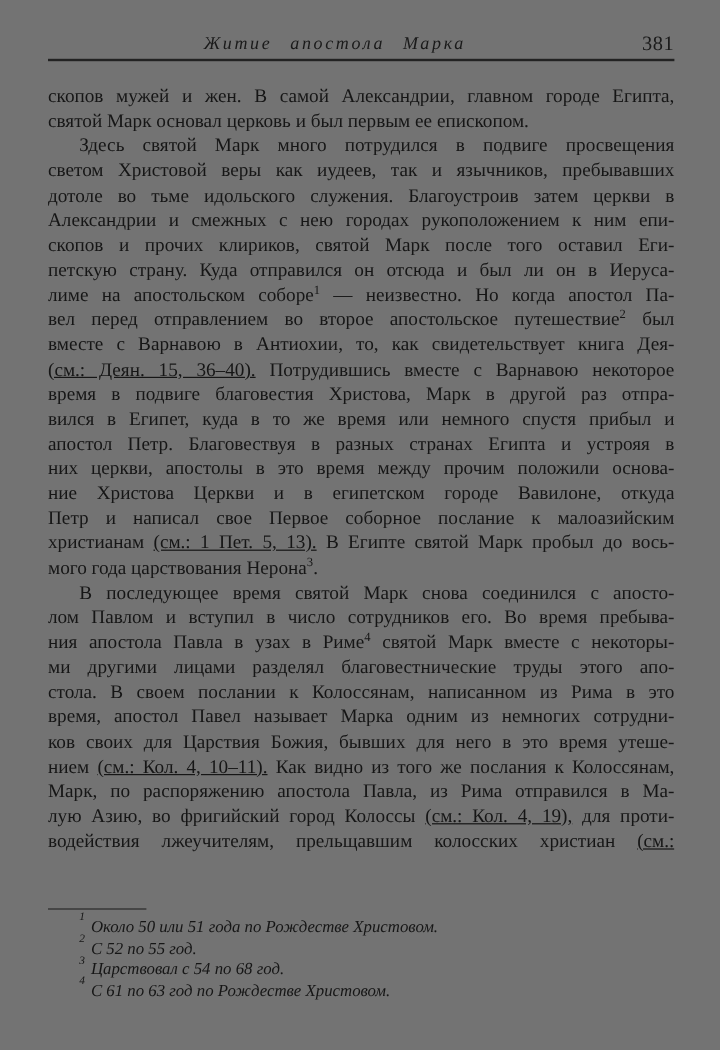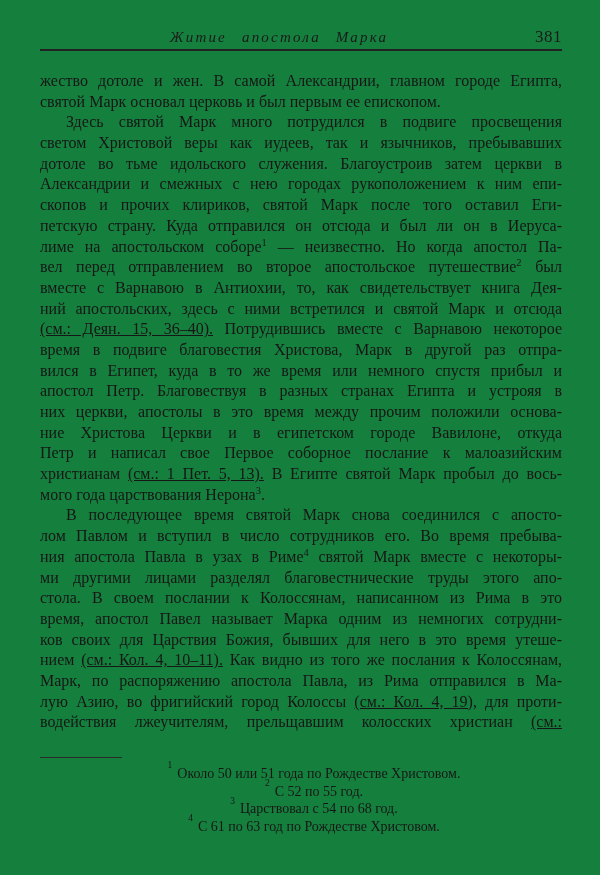--- a/index.html
+++ b/index.html
@@ -6,21 +6,21 @@
   body {
     width: 600px; height: 875px;
     background: #ffffff;
     font-family: "Liberation Serif", "DejaVu Serif", serif;
     color: #1a1a1a;
     -webkit-font-smoothing: antialiased;
   }
   .page {
     position: relative;
     width: 600px; height: 875px;
-    background: #15803d;
+    background: #737373;
     overflow: hidden;
   }
   
   .header {
     position: absolute;
     top: 0; left: 40px;
     width: 522px; height: 49px;
   }
   .header-title {
     position: absolute;
@@ -79,53 +79,52 @@
     width: 522px;
     font-size: 14px;
     line-height: 17.6px;
     color: #161616;
   }
   .fn-rule {
     width: 82px; height: 0;
     border-top: 1.5px solid #2a2a2a;
     margin: 4px 0 7px 0;
   }
-  .fn-line { text-indent: 26px; text-align: center; }
+  .fn-line { text-indent: 26px; text-align: left; font-style: italic; }
   .fn-line sup {
     font-size: 9.5px;
     line-height: 0;
     position: relative;
     top: -4px;
     margin-right: 5px;
   }
 </style>
 </head>
 <body>
 
 <div class="page">
 
   <div class="header">
     <div class="header-title">Житие апостола Марка</div>
     <div class="page-number">381</div>
     <div class="header-rule"></div>
   </div>
 
   <main class="body-text">
-      <div class="line">жество дотоле и жен. В самой Александрии, главном городе Египта,</div>
+      <div class="line">скопов мужей и жен. В самой Александрии, главном городе Египта,</div>
       <div class="line no-stretch">святой Марк основал церковь и был первым ее епископом.</div>
       <div class="line indent">Здесь святой Марк много потрудился в подвиге просвещения</div>
       <div class="line">светом Христовой веры как иудеев, так и язычников, пребывавших</div>
       <div class="line">дотоле во тьме идольского служения. Благоустроив затем церкви в</div>
       <div class="line">Александрии и смежных с нею городах рукоположением к ним епи-</div>
       <div class="line">скопов и прочих клириков, святой Марк после того оставил Еги-</div>
       <div class="line">петскую страну. Куда отправился он отсюда и был ли он в Иеруса-</div>
       <div class="line">лиме на апостольском соборе<sup class="fn-ref">1</sup> — неизвестно. Но когда апостол Па-</div>
       <div class="line">вел перед отправлением во второе апостольское путешествие<sup class="fn-ref">2</sup> был</div>
       <div class="line">вместе с Варнавою в Антиохии, то, как свидетельствует книга Дея-</div>
-      <div class="line">ний апостольских, здесь с ними встретился и святой Марк и отсюда</div>
       <div class="line"><span class="cite">(см.: Деян. 15, 36–40).</span> Потрудившись вместе с Варнавою некоторое</div>
       <div class="line">время в подвиге благовестия Христова, Марк в другой раз отпра-</div>
       <div class="line">вился в Египет, куда в то же время или немного спустя прибыл и</div>
       <div class="line">апостол Петр. Благовествуя в разных странах Египта и устрояя в</div>
       <div class="line">них церкви, апостолы в это время между прочим положили основа-</div>
       <div class="line">ние Христова Церкви и в египетском городе Вавилоне, откуда</div>
       <div class="line">Петр и написал свое Первое соборное послание к малоазийским</div>
       <div class="line">христианам <span class="cite">(см.: 1 Пет. 5, 13).</span> В Египте святой Марк пробыл до вось-</div>
       <div class="line no-stretch">мого года царствования Нерона<sup class="fn-ref">3</sup>.</div>
       <div class="line indent">В последующее время святой Марк снова соединился с апосто-</div>

